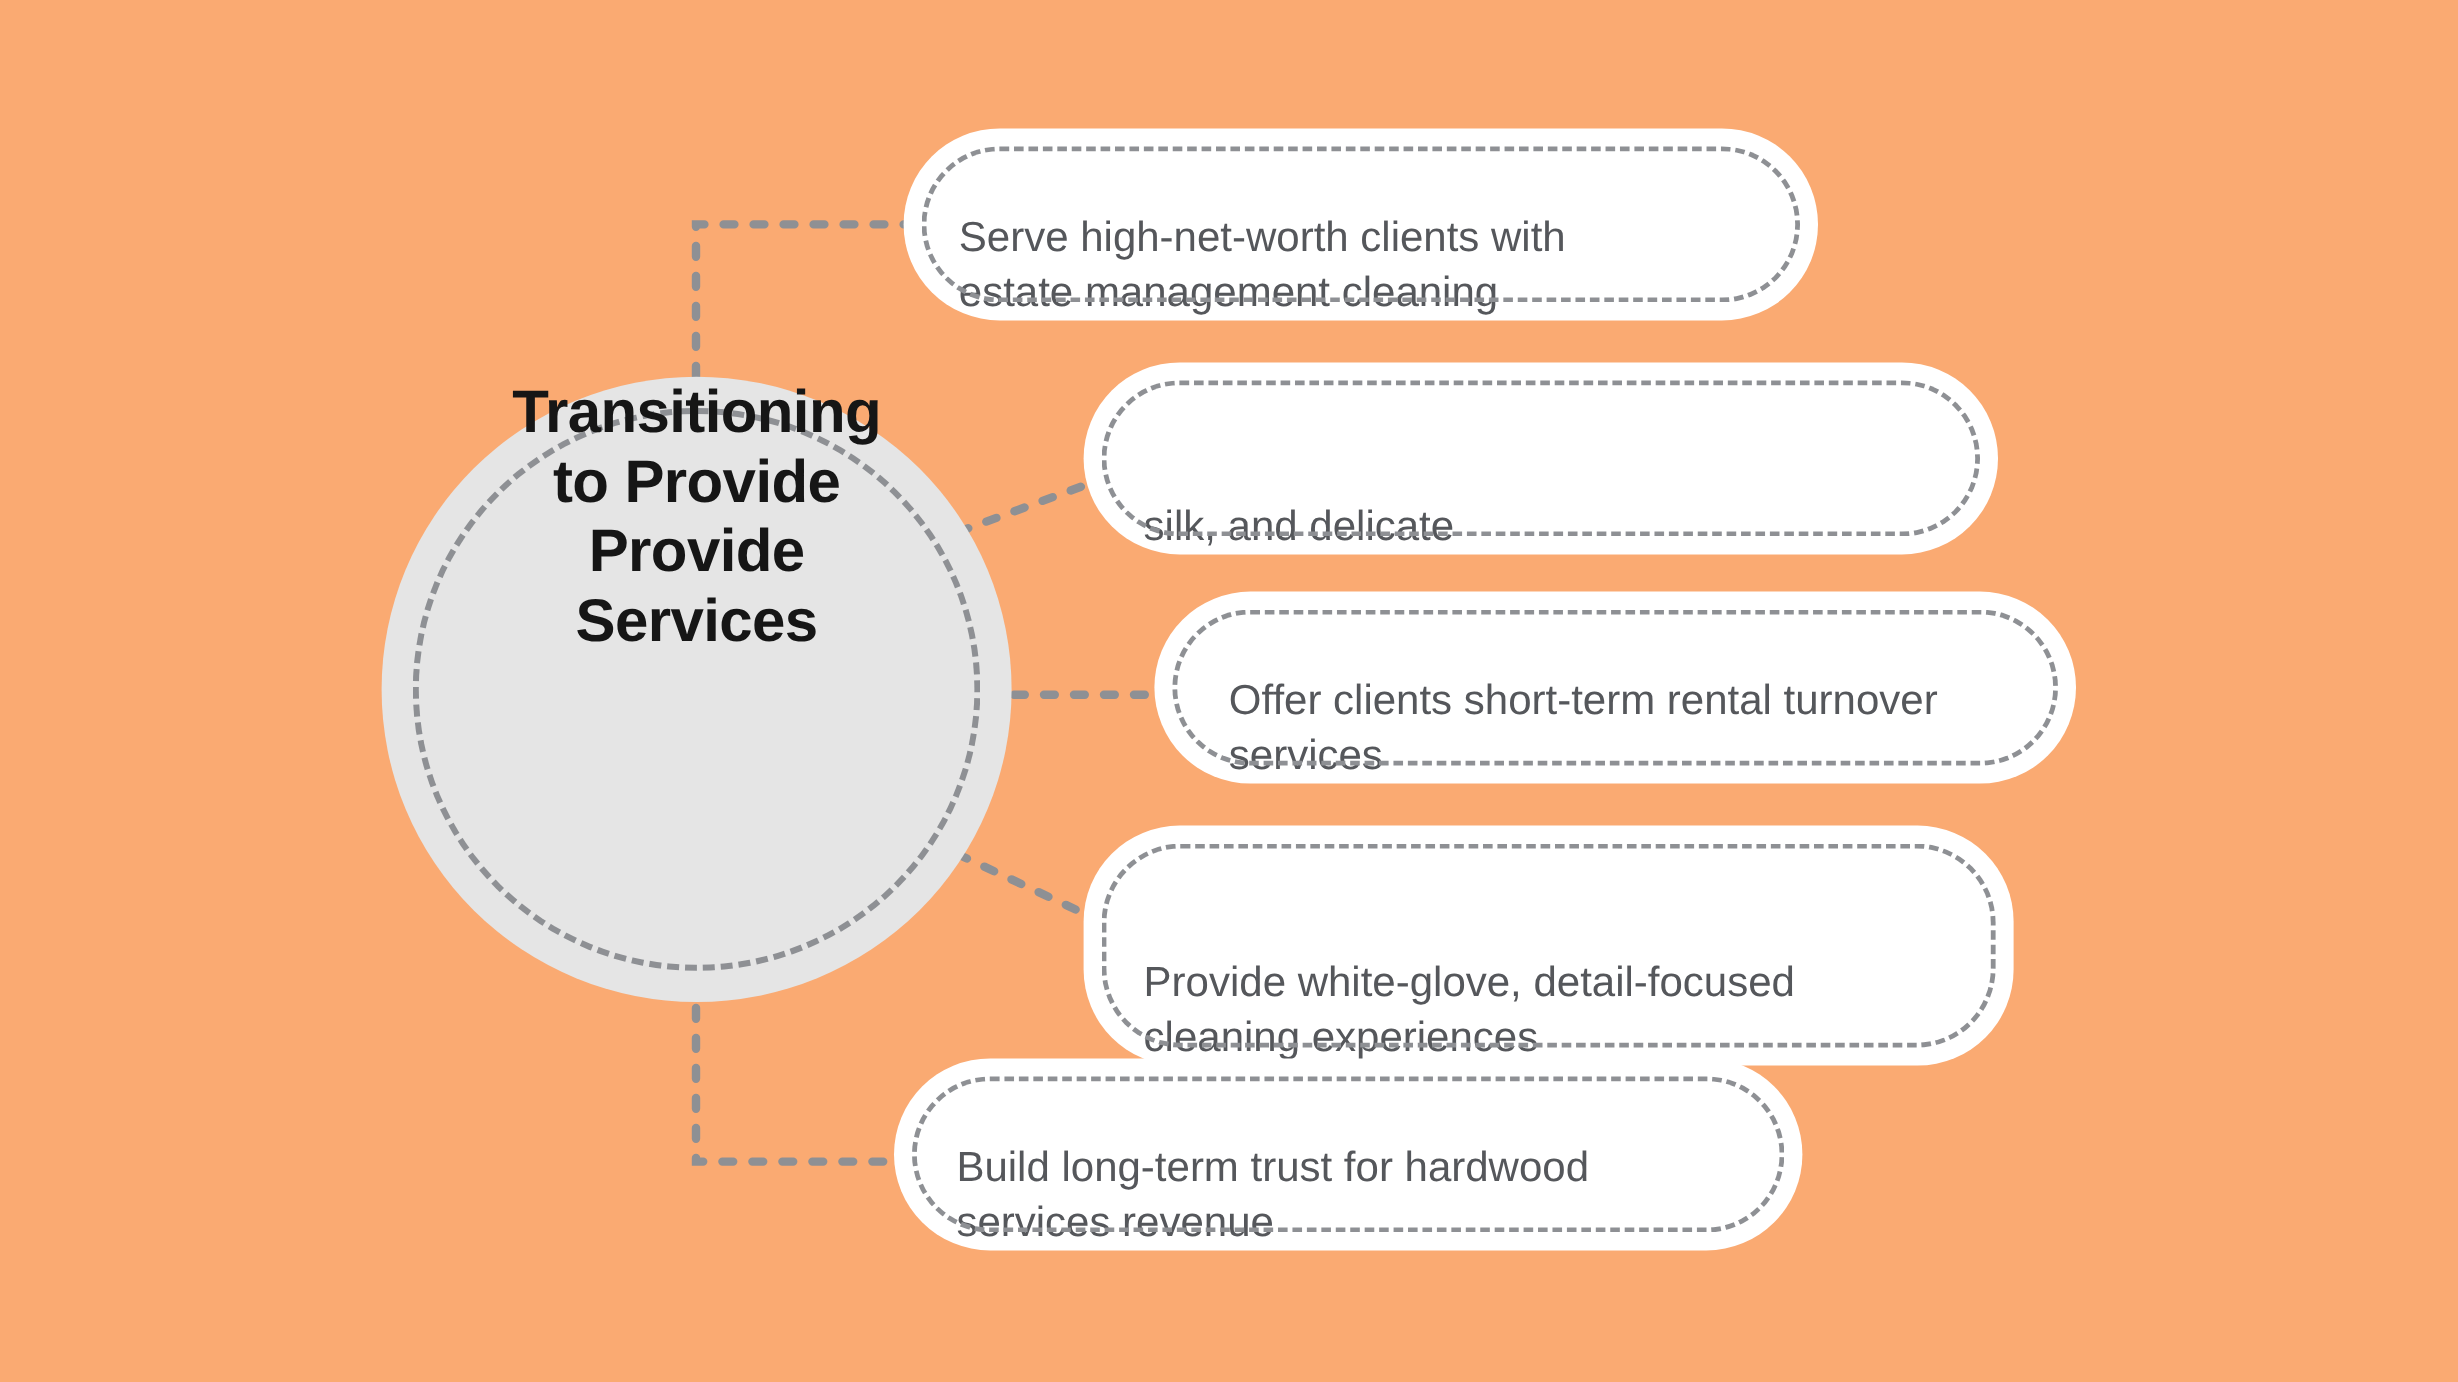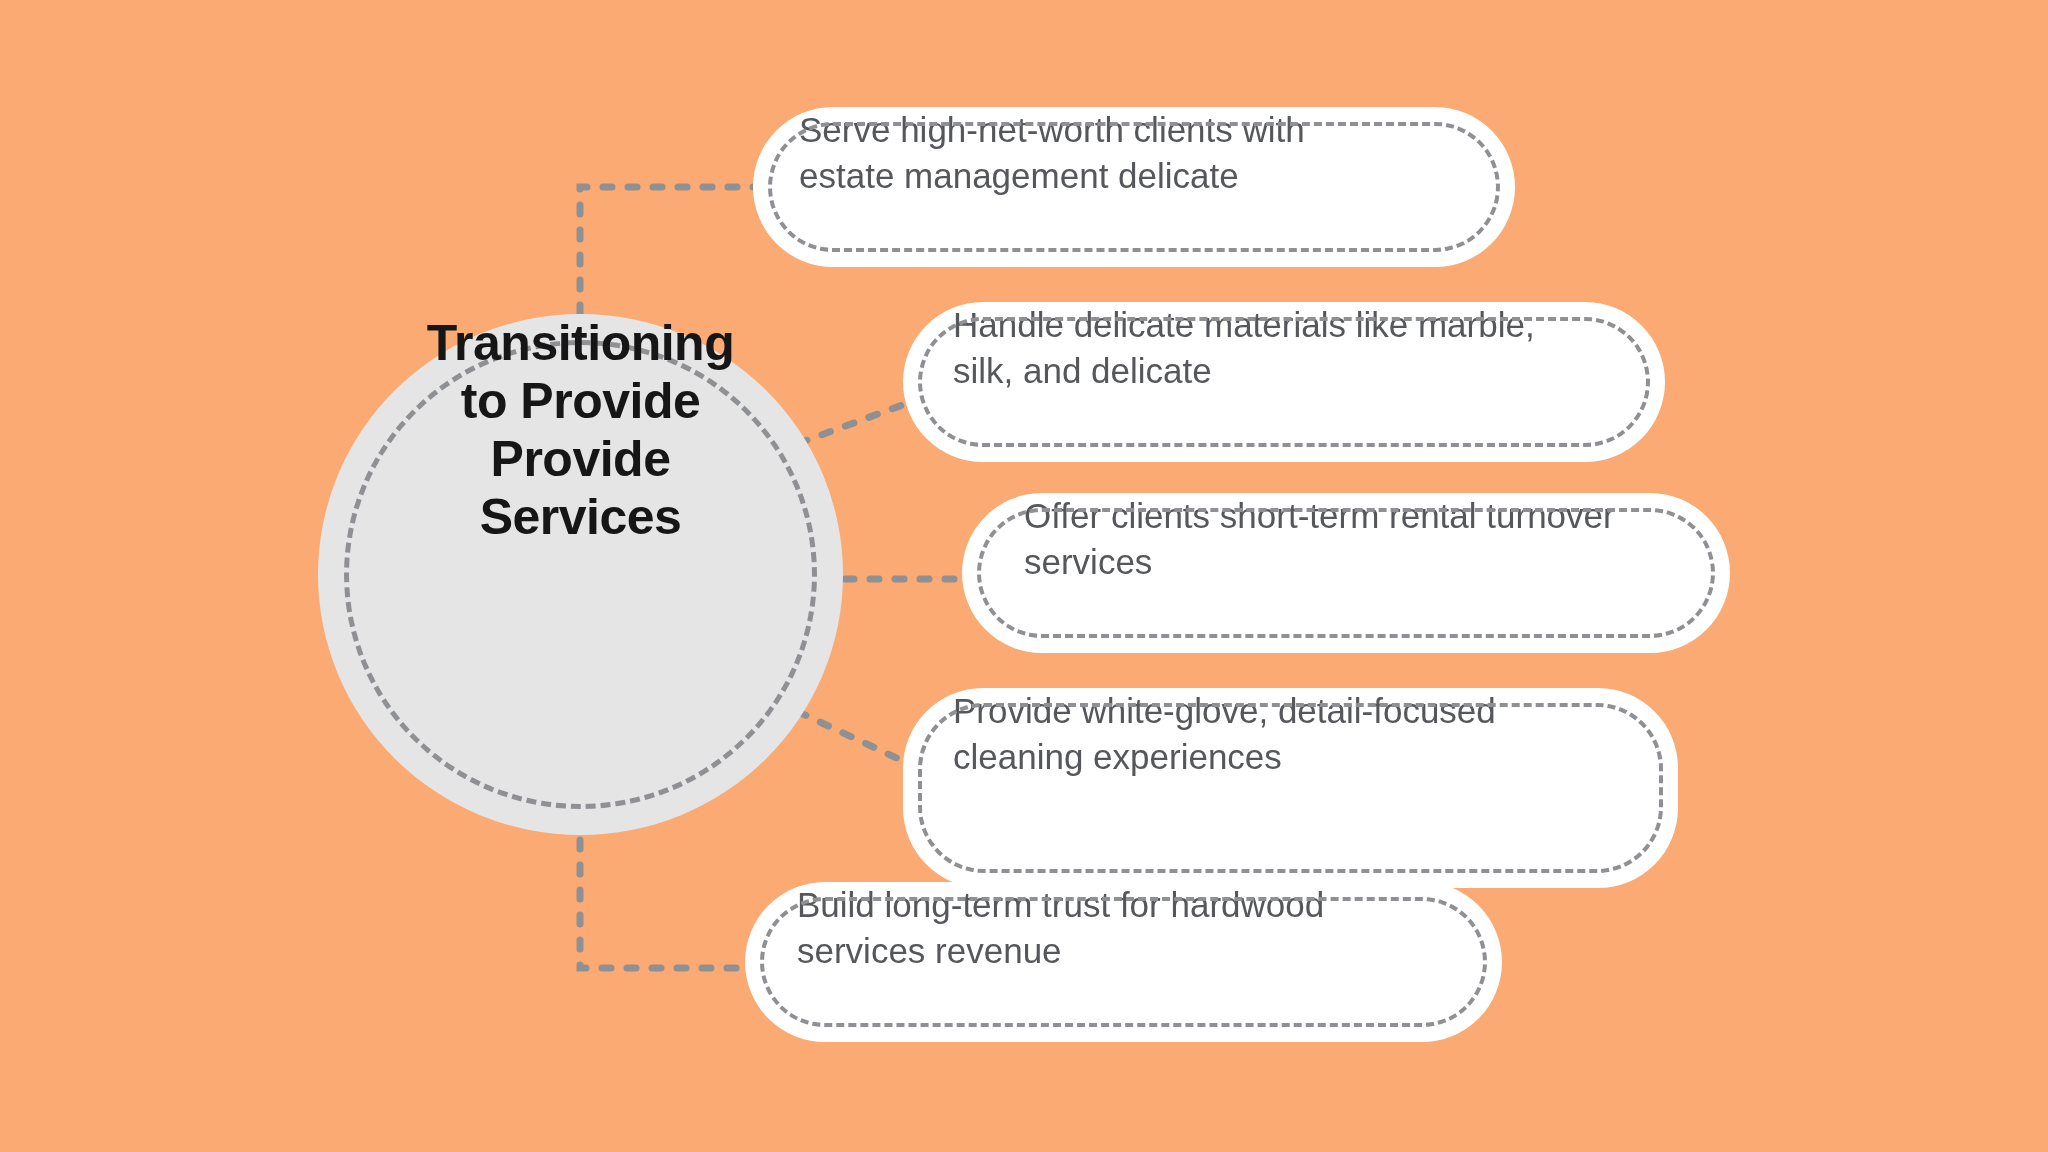--- a/index.html
+++ b/index.html
@@ -69,21 +69,21 @@
     color: #161616;
   }
   .circle-title span { display: block; }
   
   .box {
     position: absolute;
     background: #FFFFFF;
     border-radius: 80px;
     z-index: 2;
     display: flex;
-    align-items: flex-start;
+    align-items: flex-end;
     box-sizing: border-box;
   }
   .box::before {
     content: "";
     position: absolute;
     left: 15px;
     top: 15px;
     right: 15px;
     bottom: 15px;
     border: 4px dashed #8E9094;
@@ -121,27 +121,26 @@
       <span>Transitioning</span>
       <span>to Provide</span>
       <span>Provide</span>
       <span>Services</span>
     </div>
   </div>
 
   <div id="box-1" class="box">
     <p>
       <span>Serve high-net-worth clients with</span>
-      <span>estate management delicate</span>
+      <span>estate management cleaning</span>
     </p>
   </div>
 
   <div id="box-2" class="box">
     <p>
-      <span>Handle delicate materials like marble,</span>
       <span>silk, and delicate</span>
     </p>
   </div>
 
   <div id="box-3" class="box">
     <p>
       <span>Offer clients short-term rental turnover</span>
       <span>services</span>
     </p>
   </div>

